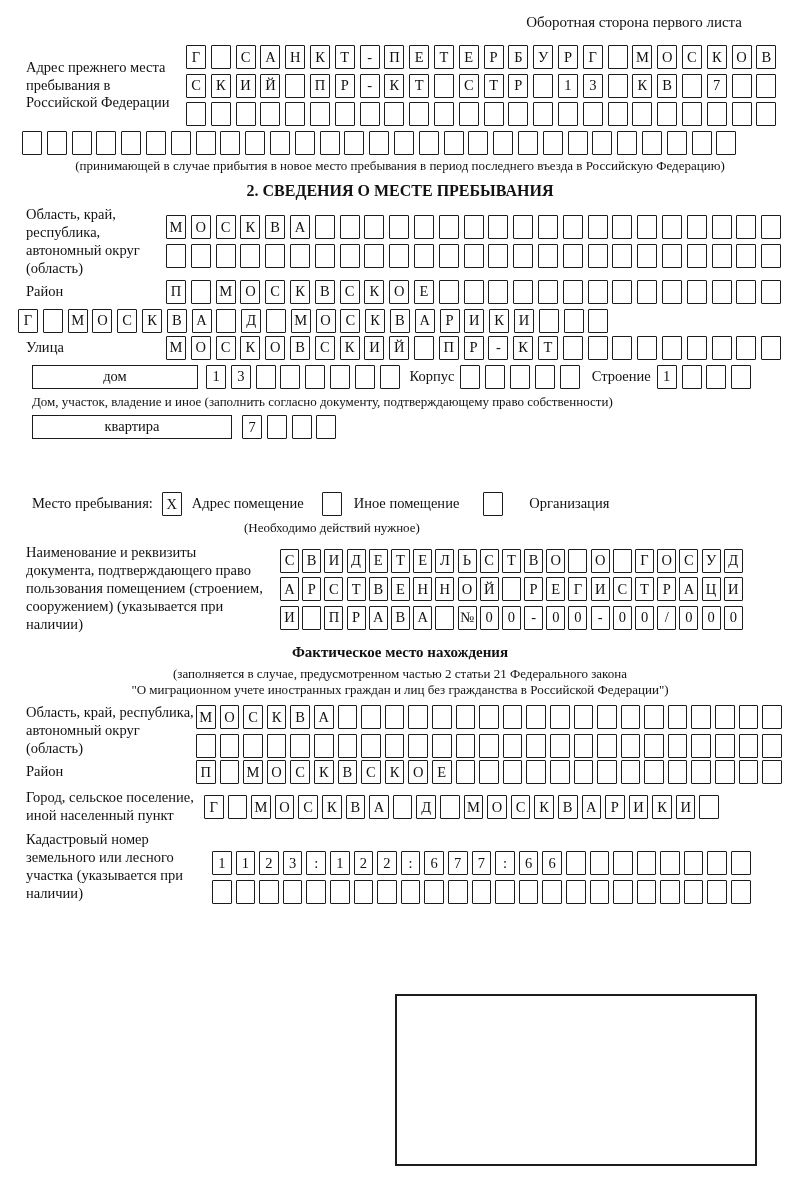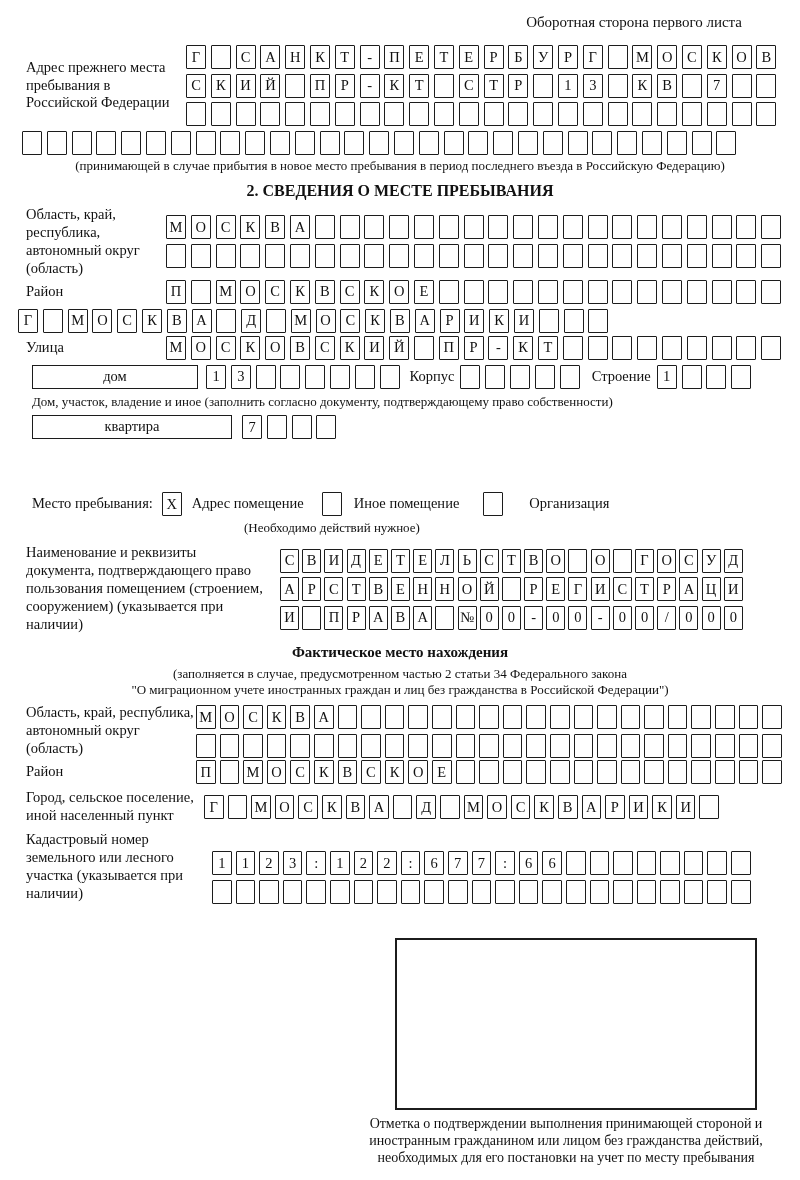--- a/index.html
+++ b/index.html
@@ -443,21 +443,21 @@
           <div class="cell">/</div>
           <div class="cell">0</div>
           <div class="cell">0</div>
           <div class="cell">0</div>
         </div>
     </div>
   </div>
 
   <div class="act">
     <div class="h3">Фактическое место нахождения</div>
-    <div class="note center">(заполняется в случае, предусмотренном частью 2 статьи 34 Федерального закона</div>
+    <div class="note center">(заполняется в случае, предусмотренном частью 2 статьи 21 Федерального закона</div>
     <div class="note center mb6">"О миграционном учете иностранных граждан и лиц без гражданства в Российской Федерации")</div>
 
     <div class="frow mb2">
       <div class="lbl" style="width:170px;">Область, край, республика, автономный округ (область)</div>
       <div class="rows">
         <div class="boxrow">
             <div class="cell">М</div>
             <div class="cell">О</div>
             <div class="cell">С</div>
             <div class="cell">К</div>
@@ -624,16 +624,15 @@
             <div class="cell"></div>
             <div class="cell"></div>
             <div class="cell"></div>
           </div>
       </div>
     </div>
   </div>
 
   <div style="margin-top:auto;margin-bottom:14px;">
     <div class="stampbox"></div>
-    <div class="stampnote">Отметка о подтверждении выполнения принимающей стороной и иностранным гражданином или лицом без гражданства действий, необходимых для его постановки на учет по месту пребывания</div>
   </div>
 
 </div>
 
 </body></html>

